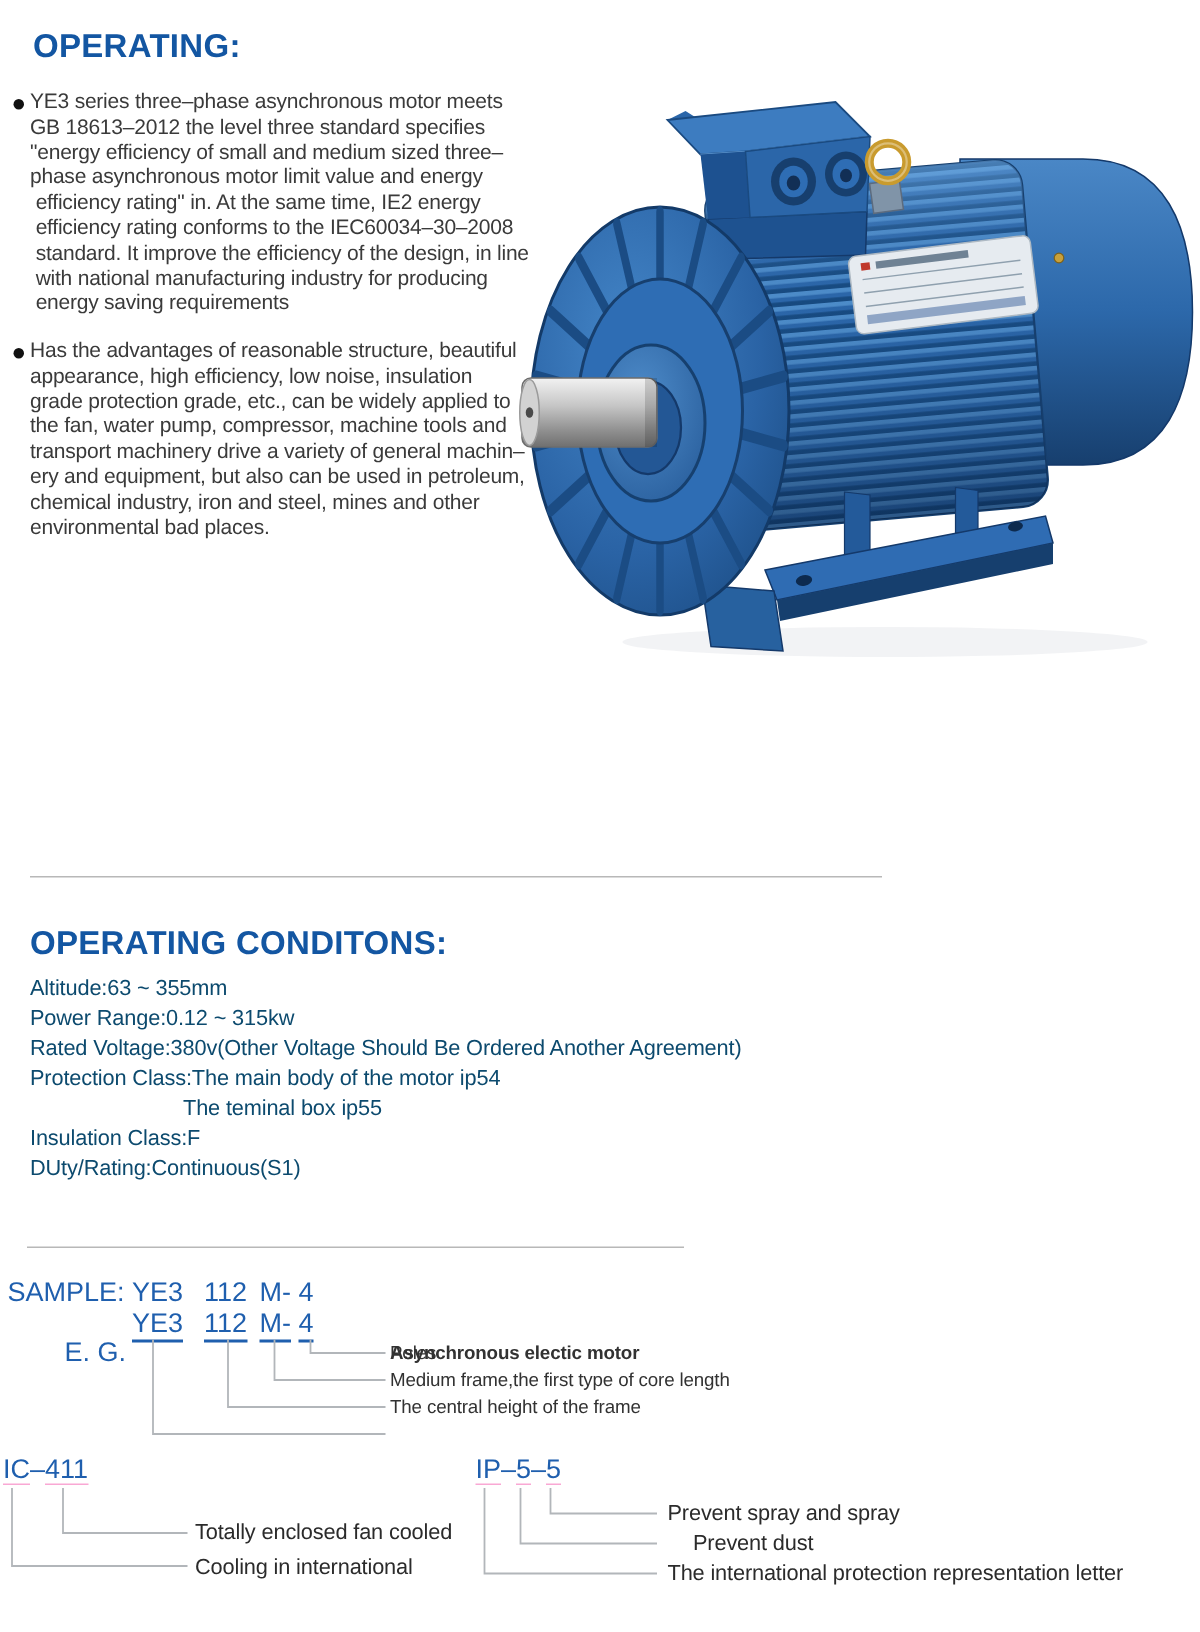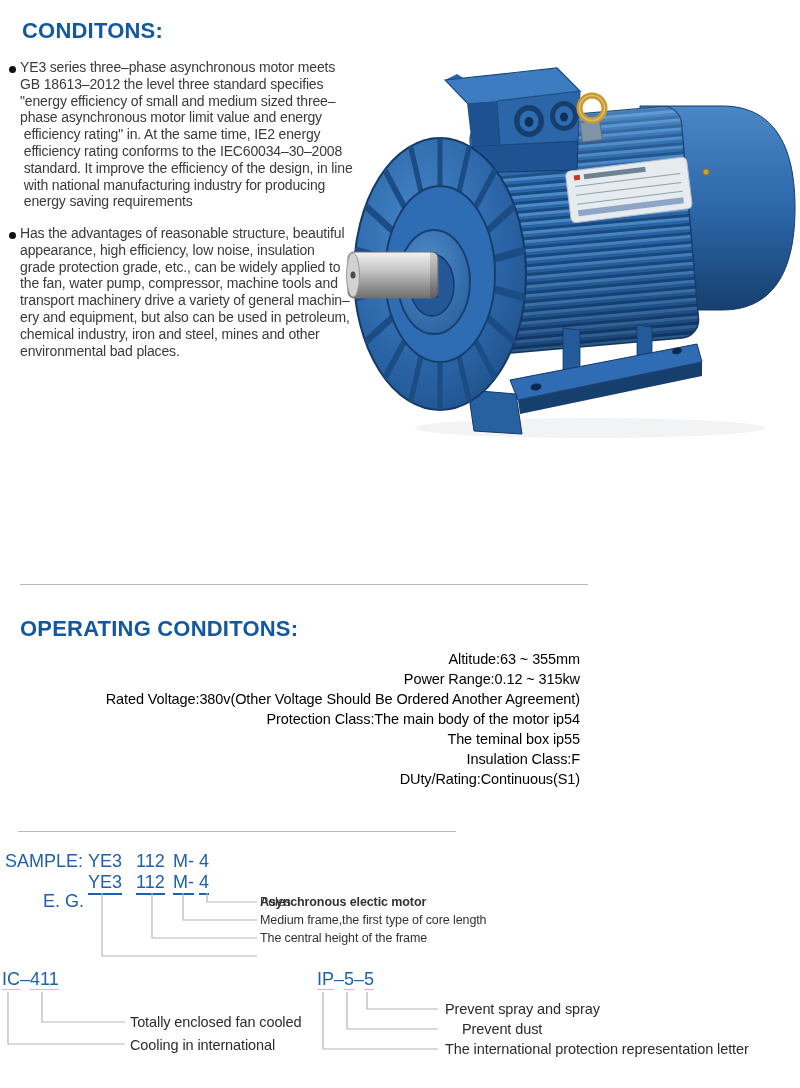--- a/index.html
+++ b/index.html
@@ -29,22 +29,22 @@
   #bullet1-text { top:59px; }
   #bullet2-text { top:225px; }
 
   .divider { position:absolute; height:1px; background:#b8b8b8; }
   #divider-1 { left:20px; top:584px; width:568px; }
   #divider-2 { left:18px; top:831px; width:438px; }
 
   #operating-heading { left:20px; top:616px; }
   .op-lines { position:absolute; left:20px; top:649px; width:560px; }
   .op-line {
-    height:20px; line-height:20px; font-size:14.5px; color:#000000;
-    letter-spacing:-0.1px; white-space:nowrap;text-align:right;
+    height:20px; line-height:20px; font-size:14.5px; color:#0c4a6e;
+    letter-spacing:-0.1px; white-space:nowrap;
   }
   .op-line.indented { padding-left:102px; }
 
   
   .code-text { position:absolute; font-size:18px; color:#1f5fae; white-space:pre; letter-spacing:0; }
   #sample-row1-label { left:5px;  top:851px; }
   #sample-row1-t1 { left:88px;  top:851px; }
   #sample-row1-t2 { left:136px; top:851px; }
   #sample-row1-t3 { left:173px; top:851px; }
   #sample-row2-label { left:43px; top:891px; }
@@ -78,21 +78,21 @@
   #ip-callout-2 { left:445px; top:1041px; }
 
   #leader-lines { position:absolute; left:0; top:845px; width:800px; height:243px; }
   #motor-art { position:absolute; left:340px; top:46px; width:460px; height:396px; }
 </style>
 </head>
 <body>
 
 <div class="page">
 
-  <div id="features-heading" class="blue-heading">CONDITONS:</div>
+  <div id="features-heading" class="blue-heading">OPERATING:</div>
 
   <div id="bullet1-dot" class="bullet-dot"></div>
   <div id="bullet1-text" class="bullet-text">YE3 series three–phase asynchronous motor meets
 GB 18613–2012 the level three standard specifies
 "energy efficiency of small and medium sized three–
 phase asynchronous motor limit value and energy
  efficiency rating" in. At the same time, IE2 energy
  efficiency rating conforms to the IEC60034–30–2008
  standard. It improve the efficiency of the design, in line
  with national manufacturing industry for producing

